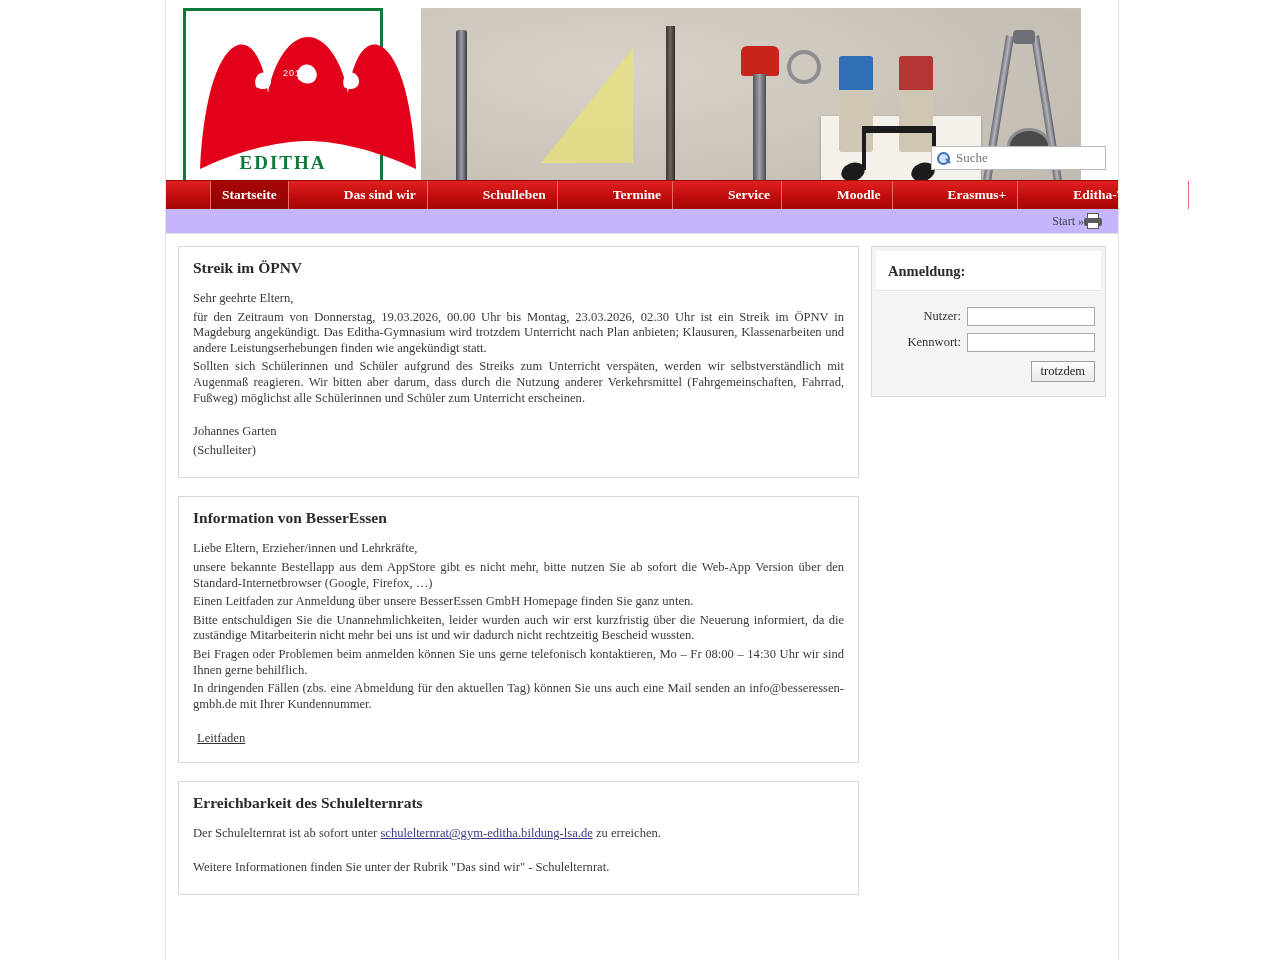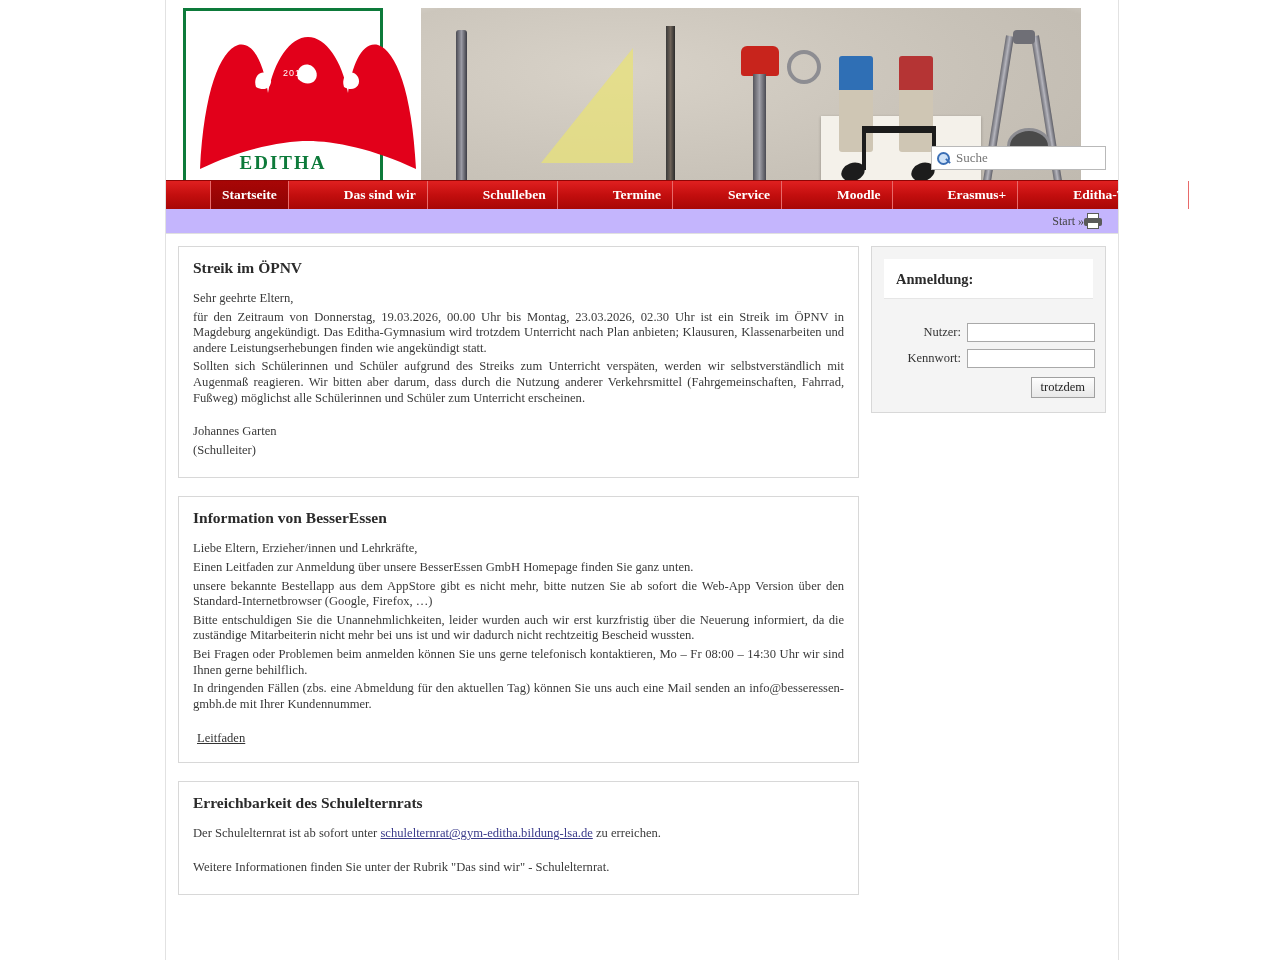--- a/index.html
+++ b/index.html
@@ -241,21 +241,21 @@
   .article a { color: #3a3a8a; }
   .article .link-indent { display: inline-block; margin-top: 16px; margin-left: 4px; font-size: 12.6px; color: #333; text-decoration: underline; }
   .mail-link { color: #3a5fa8; text-decoration: underline; }
 
   .login-box {
     border: 1px solid #d8d8d8;
     background: #f4f4f4;
     box-sizing: border-box;
   }
   .login-box h3 {
-    margin: 12px;
+    margin: 4px;
     padding: 12px 12px 10px 12px;
     font-size: 14.5px;
     font-weight: bold;
     color: #2b2b2b;
     background: #ffffff;
     border-bottom: 1px solid #e6e6e6;
     font-family: "Liberation Serif", serif;
   }
   .login-inner { padding: 12px 10px 14px 10px; }
   .field-row {
@@ -373,22 +373,22 @@
           <p>für den Zeitraum von Donnerstag, 19.03.2026, 00.00 Uhr bis Montag, 23.03.2026, 02.30 Uhr ist ein Streik im ÖPNV in Magdeburg angekündigt. Das Editha-Gymnasium wird trotzdem Unterricht nach Plan anbieten; Klausuren, Klassenarbeiten und andere Leistungserhebungen finden wie angekündigt statt.</p>
           <p>Sollten sich Schülerinnen und Schüler aufgrund des Streiks zum Unterricht verspäten, werden wir selbstverständlich mit Augenmaß reagieren. Wir bitten aber darum, dass durch die Nutzung anderer Verkehrsmittel (Fahrgemeinschaften, Fahrrad, Fußweg) möglichst alle Schülerinnen und Schüler zum Unterricht erscheinen.</p>
           <div class="spacer"></div>
           <p>Johannes Garten</p>
           <p>(Schulleiter)</p>
         </div>
 
         <div class="article">
           <h2>Information von BesserEssen</h2>
           <p>Liebe Eltern, Erzieher/innen und Lehrkräfte,</p>
+          <p>unsere bekannte Bestellapp aus dem AppStore gibt es nicht mehr, bitte nutzen Sie ab sofort die Web-App Version über den Standard-Internetbrowser (Google, Firefox, …)</p>
           <p>Einen Leitfaden zur Anmeldung über unsere BesserEssen GmbH Homepage finden Sie ganz unten.</p>
-          <p>unsere bekannte Bestellapp aus dem AppStore gibt es nicht mehr, bitte nutzen Sie ab sofort die Web-App Version über den Standard-Internetbrowser (Google, Firefox, …)</p>
           <p>Bitte entschuldigen Sie die Unannehmlichkeiten, leider wurden auch wir erst kurzfristig über die Neuerung informiert, da die zuständige Mitarbeiterin nicht mehr bei uns ist und wir dadurch nicht rechtzeitig Bescheid wussten.</p>
           <p>Bei Fragen oder Problemen beim anmelden können Sie uns gerne telefonisch kontaktieren, Mo – Fr 08:00 – 14:30 Uhr wir sind Ihnen gerne behilflich.</p>
           <p>In dringenden Fällen (zbs. eine Abmeldung für den aktuellen Tag) können Sie uns auch eine Mail senden an info@besseressen-gmbh.de mit Ihrer Kundennummer.</p>
           <a class="link-indent" href="#">Leitfaden</a>
         </div>
 
         <div class="article">
           <h2>Erreichbarkeit des Schulelternrats</h2>
           <p><span>Der Schulelternrat ist ab sofort unter </span><a class="mail-link" href="#">schulelternrat@gym-editha.bildung-lsa.de</a><span> zu erreichen.</span></p>
           <div class="spacer"></div>

